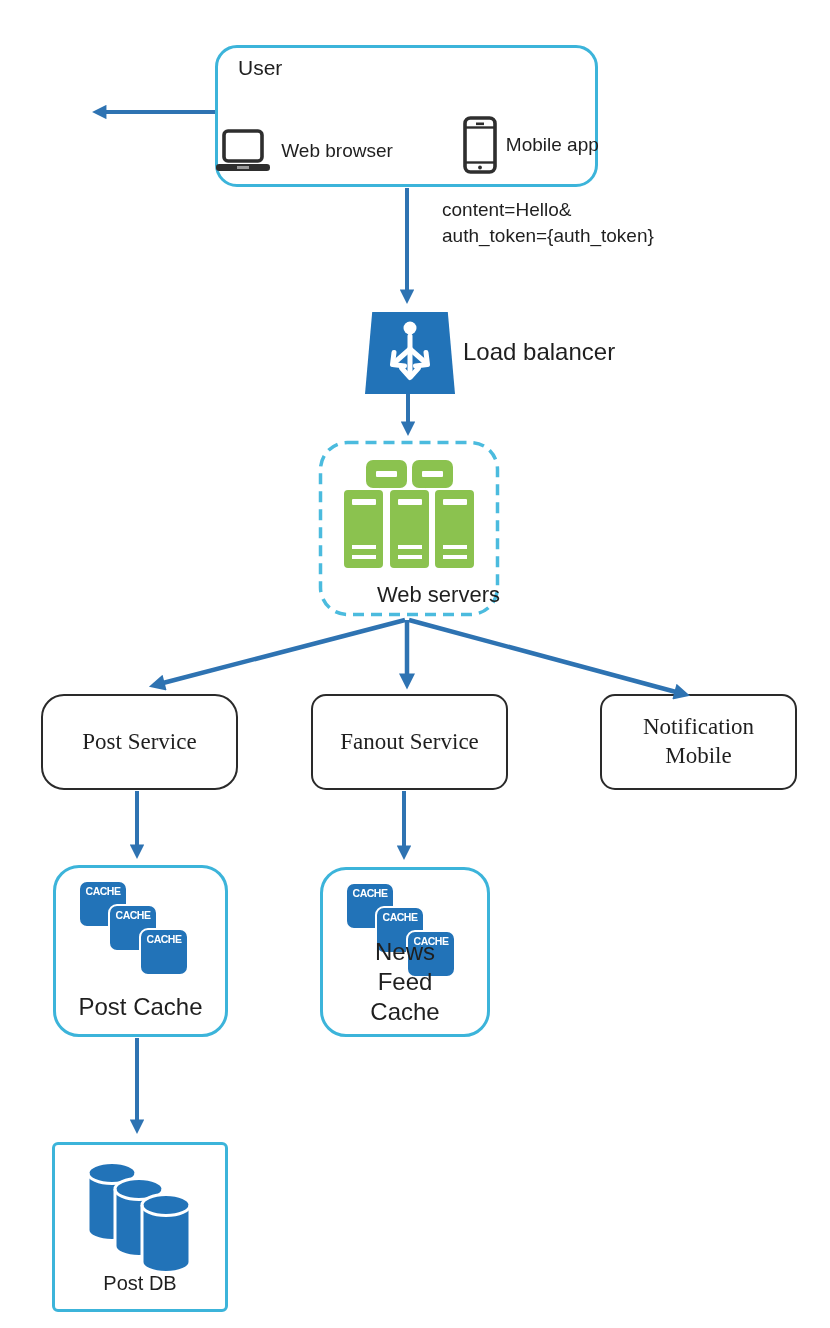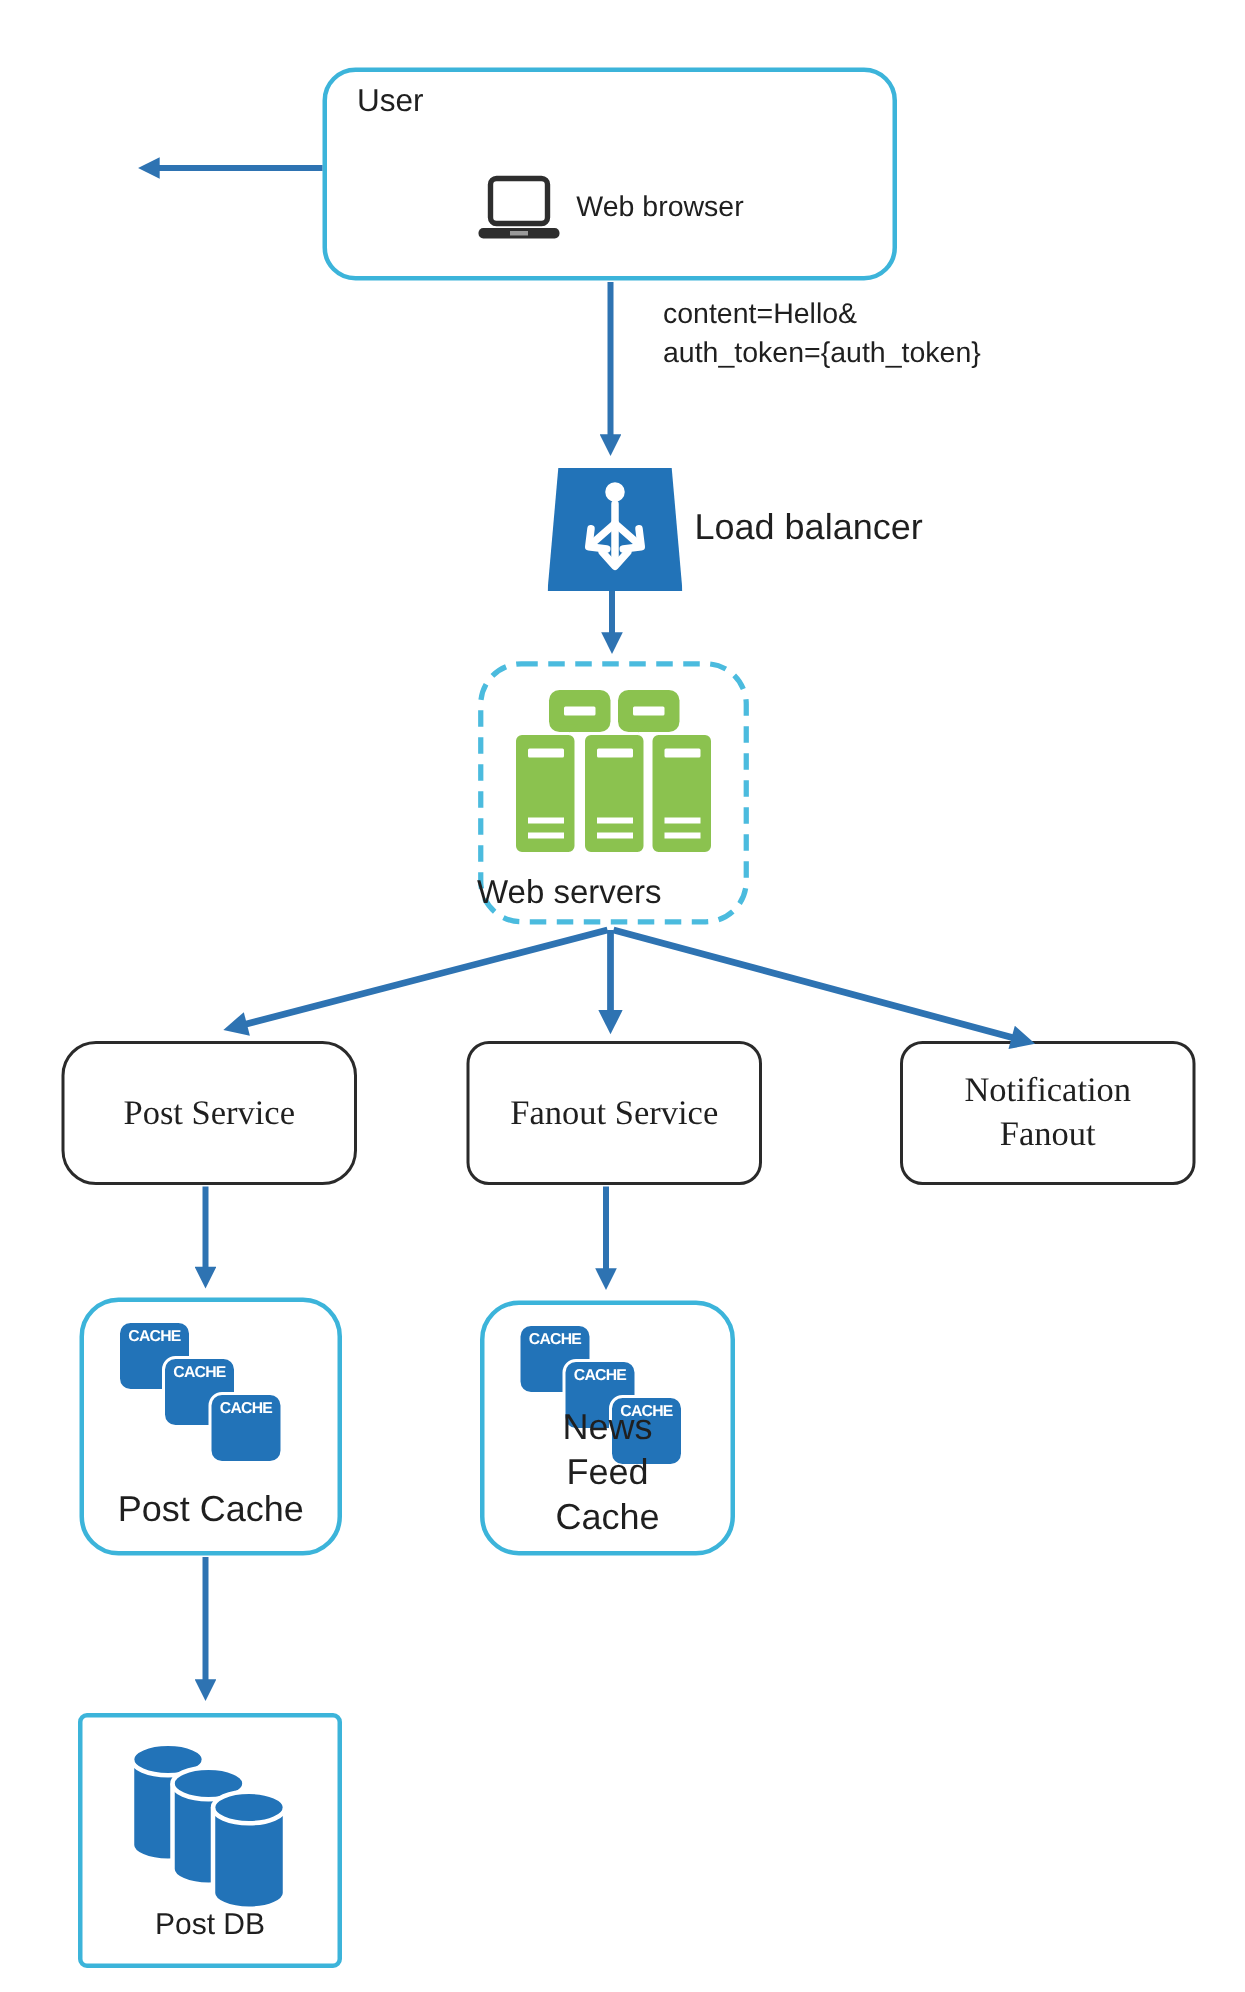--- a/index.html
+++ b/index.html
@@ -32,21 +32,21 @@
   #request-label{left:416px;top:197px;font-size:19px;line-height:26px;}
   .req-line{display:block;}
   .req-indent{padding-left:26px;}
   
   #lb-shape{left:365px;top:312px;width:90px;height:82px;background:var(--icon-blue);
     -webkit-clip-path:polygon(8% 0,92% 0,100% 100%,0 100%);clip-path:polygon(8% 0,92% 0,100% 100%,0 100%);}
   #lb-label{left:463px;top:338px;font-size:24px;}
   .lb-stroke{stroke:#fff;fill:none;stroke-width:5;stroke-linecap:round;stroke-linejoin:round;}
   
   #ws-box{left:318px;top:440px;width:182px;height:177px;}
-  #ws-label{left:0;bottom:9px;width:100%;text-align:left;font-size:22px;margin-top:27px;}
+  #ws-label{left:0;bottom:9px;width:100%;text-align:right;font-size:22px;margin-top:27px;}
   .bubble{position:absolute;width:41px;height:28px;background:var(--server-green);border-radius:7px;}
   .bubble .dash{position:absolute;left:50%;top:11px;width:21px;height:6px;margin-left:-10.5px;background:#fff;border-radius:1px;}
   .bubble:after{content:'';position:absolute;left:5px;bottom:-9px;border:7px solid transparent;border-top-color:var(--server-green);}
   .tower{position:absolute;top:30px;width:43px;height:82px;background:var(--server-green);
     border:2px solid #fff;border-radius:6px;box-sizing:border-box;}
   .tower .bar-top{position:absolute;left:50%;top:9px;width:24px;height:6px;margin-left:-12px;background:#fff;border-radius:1px;}
   .tower .bar-b1{position:absolute;left:50%;top:55px;width:24px;height:4px;margin-left:-12px;background:#fff;}
   .tower .bar-b2{position:absolute;left:50%;top:65px;width:24px;height:4px;margin-left:-12px;background:#fff;}
   
   .service-box{width:197px;height:96px;border:2px solid #2A2A2A;border-radius:15px;background:#fff;
@@ -92,20 +92,30 @@
     <div id="user-title" class="abs">User</div>
     <div id="device-row" class="abs">
       <div class="device">
         <svg width="58" height="46" viewBox="0 0 58 46">
           <rect class="dev-stroke" x="10" y="3" width="38" height="30" rx="4" stroke-width="3.6"></rect>
           <rect x="2" y="36" width="54" height="7" rx="3.2" fill="#2E2E2E"></rect>
           <rect x="23" y="38" width="12" height="3" fill="#9a9a9a"></rect>
         </svg>
         <div class="device-label">Web browser</div>
       </div>
+      <div class="device">
+        <svg width="34" height="58" viewBox="0 0 34 58">
+          <rect class="dev-stroke" x="2" y="2" width="30" height="54" rx="5.5" stroke-width="3.6"></rect>
+          <rect x="13" y="6.5" width="8" height="2.6" fill="#2E2E2E"></rect>
+          <line class="dev-stroke" x1="3" y1="11.5" x2="31" y2="11.5" stroke-width="2.4"></line>
+          <line class="dev-stroke" x1="3" y1="46.5" x2="31" y2="46.5" stroke-width="2.4"></line>
+          <circle cx="17" cy="51.5" r="1.9" fill="#2E2E2E"></circle>
+        </svg>
+        <div class="device-label">Mobile app</div>
+      </div>
     </div>
   </div>
 
   <div id="request-label" class="abs">
     <span class="req-line req-indent">content=Hello&amp;</span>
     <span class="req-line req-indent">auth_token={auth_token}</span>
   </div>
 
   <div id="lb-shape" class="abs">
     <svg width="90" height="82" viewBox="0 0 90 82">
@@ -151,21 +161,21 @@
     <div id="ws-label" class="abs">Web servers</div>
   </div>
 
   <div id="svc-post" class="abs service-box">
     <div class="service-label">Post Service</div>
   </div>
   <div id="svc-fanout" class="abs service-box">
     <div class="service-label">Fanout Service</div>
   </div>
   <div id="svc-notif" class="abs service-box">
-    <div class="service-label">Notification Fanout</div>
+    <div class="service-label">Notification Mobile</div>
   </div>
 
   <div id="post-cache-box" class="abs cyan-box">
     <div class="cache-stack">
       <div class="cache-square cs1">
           <span>CACHE</span>
         </div>
       <div class="cache-square cs2">
           <span>CACHE</span>
         </div>

